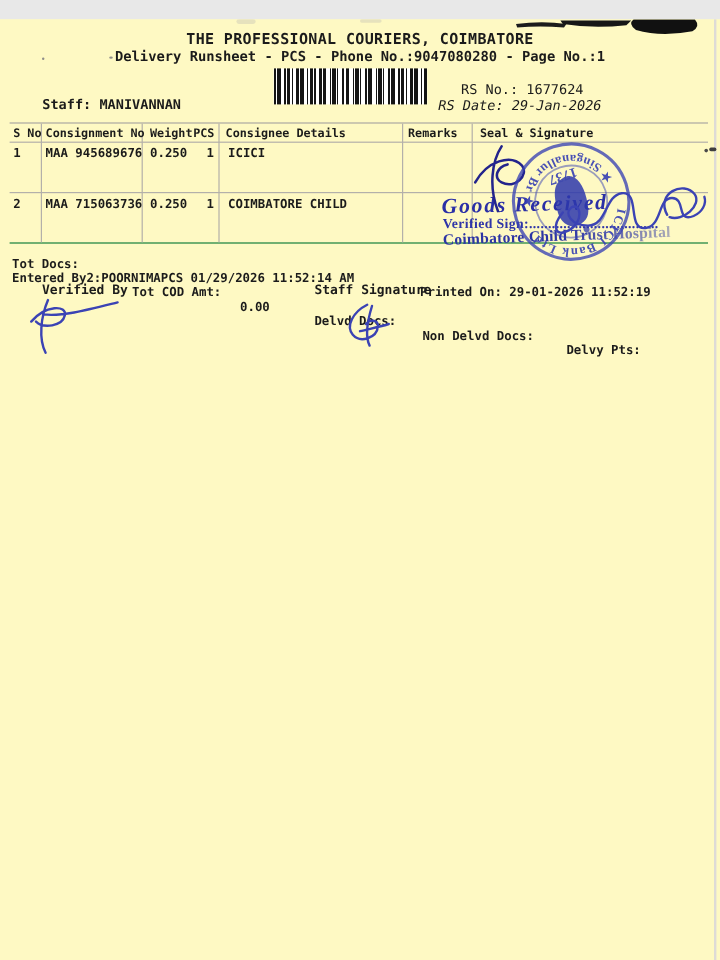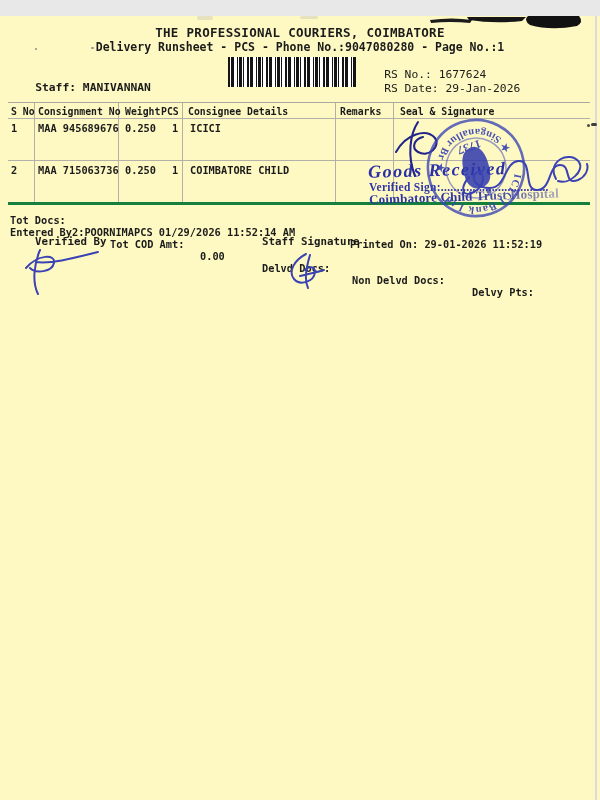--- a/index.html
+++ b/index.html
@@ -18,21 +18,21 @@
   .info-line{font-size:11.3px; white-space:pre;}
   .b{font-weight:700;}
   
   .barcode{left:228px; top:41px; width:128px; height:30px;
     background:repeating-linear-gradient(90deg,
       #141414 0 2px,#fff 2px 3px,#141414 3px 6px,#fff 6px 9px,
       #141414 9px 10px,#fff 10px 11px,#141414 11px 14px,#fff 14px 15px,
       #141414 15px 16px,#fff 16px 19px);}
   
   .rtable{left:8px; top:86px; width:582px; height:99px;
-    border-top:1px solid #aba8a2; border-bottom:3px solid #15803d;}
+    border-top:1px solid #aba8a2; border-bottom:1px solid #15803d;}
   .hline{position:absolute; left:0; width:582px; height:1px; background:#b3b0aa;}
   .vline{position:absolute; top:0; width:1px; height:99px; background:#b3b0aa;}
   .cell{position:absolute; font-size:10.3px; font-weight:700; white-space:pre;}
   .hdr{font-size:9.8px;}
   
   .sum{font-size:10.3px; font-weight:700; white-space:pre;}
   
   .ink{color:#2f35a8; font-family:"Liberation Serif","DejaVu Serif",serif;}
   .goods{left:368px; top:144px; font-size:18px; font-weight:700; font-style:italic;
     letter-spacing:1.5px; transform:rotate(-1.5deg); color:#2a2fa6;}
@@ -74,21 +74,21 @@
 
   <div class="abs info-line b" style="left:8px;top:52px;">
     <span>Staff:</span> <span>MANIVANNAN</span>
   </div>
 
   <div class="abs barcode"></div>
 
   <div class="abs info-line" style="left:357px;top:39px;">
     <span>RS No.:</span> <span>1677624</span>
   </div>
-  <div class="abs info-line" style="left:357px;top:53px;">
+  <div class="abs info-line" style="left:338px;top:53px;font-style:italic;">
     <span>RS Date:</span> <span>29-Jan-2026</span>
   </div>
 
   <div class="abs rtable">
     <div class="hline" style="top:15px;"></div>
     <div class="hline" style="top:57px;"></div>
     <div class="vline" style="left:26px;"></div>
     <div class="vline" style="left:110px;"></div>
     <div class="vline" style="left:174px;"></div>
     <div class="vline" style="left:327px;"></div>

